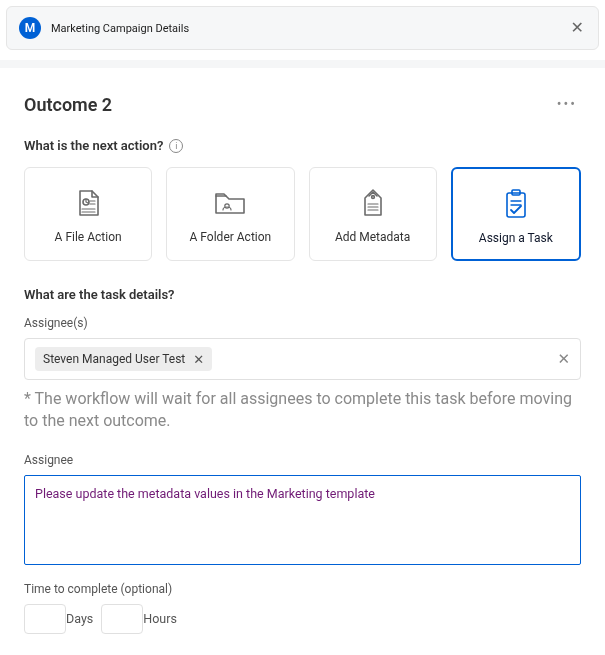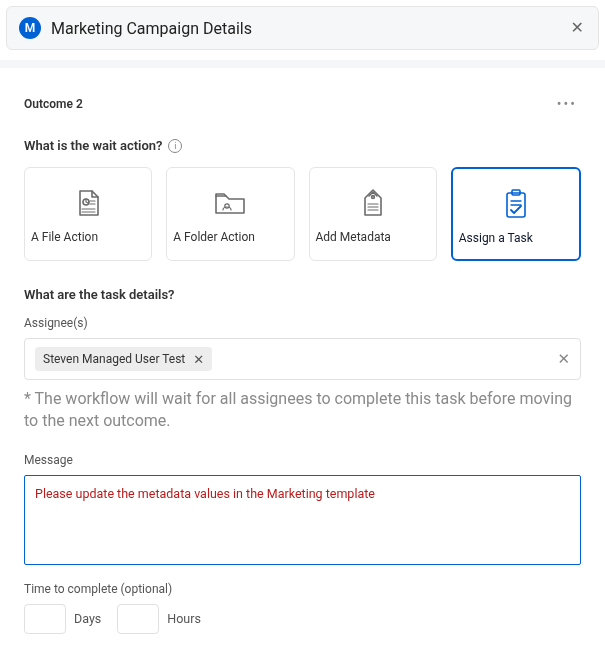--- a/index.html
+++ b/index.html
@@ -10,44 +10,44 @@
     --card-border:#e5e5e5;
     --selected:#0061d5;
     --bg:#f5f6f7;
     --chip-bg:#ededed;
   }
   *{box-sizing:border-box;font-family:-apple-system,BlinkMacSystemFont,"Segoe UI",Roboto,Helvetica,Arial,sans-serif}
   body{margin:0;background:#fff;color:var(--text-dark);width:605px}
   .top-banner-wrap{padding:6px 6px 0 6px}
   .top-banner{background:#f6f7f8;border:1px solid var(--card-border);border-radius:6px;padding:10px 12px;display:flex;align-items:center;gap:10px}
   .top-avatar{width:22px;height:22px;border-radius:50%;background:#0061d5;color:#fff;display:flex;align-items:center;justify-content:center;font-size:12px;font-weight:600}
-  .top-title{flex:1;font-size:16px;color:var(--text-dark)}
+  .top-title{flex:1;font-size:11px;color:var(--text-dark)}
   .close-x{color:#666;cursor:pointer;font-size:16px;line-height:1;padding:0 2px}
   .gap-strip{height:8px;background:var(--bg);margin-top:10px}
   .panel{background:#fff;padding:18px 24px}
   .panel-header{display:flex;align-items:center;justify-content:space-between;margin-bottom:22px;margin-top:6px}
-  .panel-title{font-size:12px;font-weight:600;color:#333}
+  .panel-title{font-size:18px;font-weight:600;color:#333}
   .more-dots{color:#888;letter-spacing:2px;font-size:14px;cursor:pointer;padding:4px}
   .section-label{font-size:13px;font-weight:600;color:#333;display:flex;align-items:center;gap:6px;margin-bottom:14px}
   .info-icon{width:14px;height:14px;border:1px solid #888;border-radius:50%;display:inline-flex;align-items:center;justify-content:center;font-size:9px;color:#888;font-weight:400}
   .action-grid{display:flex;gap:14px;margin-bottom:26px}
-  .action-card{flex:1;border:1px solid var(--card-border);border-radius:6px;padding:18px 6px 14px;text-align:left;cursor:pointer;background:#fff}
+  .action-card{flex:1;border:1px solid var(--card-border);border-radius:6px;padding:18px 6px 14px;text-align:center;cursor:pointer;background:#fff}
   .action-card.selected{border:2px solid var(--selected)}
   .action-icon{height:34px;display:flex;align-items:center;justify-content:center;margin-bottom:10px}
   .action-label{font-size:12px;color:#333}
   .action-card.selected .action-label{color:#0f172a}
   .action-card.selected svg{stroke:var(--selected)}
   .field-label{font-size:12px;color:#555;margin-bottom:8px;}
   .assignee-box{border:1px solid var(--border);border-radius:4px;padding:8px 10px;display:flex;align-items:center;gap:8px}
   .chip{background:var(--chip-bg);border-radius:4px;padding:5px 8px;font-size:12px;color:#333;display:inline-flex;align-items:center;gap:8px}
   .chip-remove{font-size:13px;color:#555;cursor:pointer;line-height:1}
   .assignee-clear{margin-left:auto;color:#888;cursor:pointer;font-size:15px}
   .note-text{font-size:16px;color:#8a8a8a;margin-top:8px;line-height:1.4}
-  .message-box{width:100%;border:1px solid var(--selected);border-radius:2px;padding:10px 10px;font-size:12.5px;color:#b91c1c;height:90px;resize:none;outline:none}
-  .time-row{display:flex;align-items:center;gap:8px;margin-top:6px}
+  .message-box{width:100%;border:1px solid var(--selected);border-radius:2px;padding:10px 10px;font-size:12.5px;color:#701a75;height:90px;resize:none;outline:none}
+  .time-row{display:flex;align-items:center;margin-top:6px}
   .time-input{width:42px;height:30px;border:1px solid var(--border);border-radius:4px;text-align:center;font-size:13px}
   .time-unit{font-size:12.5px;color:#555;margin-right:8px}
   svg{stroke:#6b6b6b;fill:none;stroke-width:1.6;stroke-linejoin:round;stroke-linecap:round}
 </style>
 </head>
 <body>
 
 <div class="top-banner-wrap">
   <div class="top-banner">
     <div class="top-avatar">M</div>
@@ -58,21 +58,21 @@
 <div class="gap-strip"></div>
 
 <div class="panel">
 
   <div class="panel-header">
     <div class="panel-title">Outcome 2</div>
     <div class="more-dots">•••</div>
   </div>
 
   <div class="section-label">
-    <span>What is the wait action?</span>
+    <span>What is the next action?</span>
     <span class="info-icon">i</span>
   </div>
 
   <div class="action-grid">
 
     <div class="action-card">
       <div class="action-icon">
         <svg width="32" height="32" viewBox="0 0 32 32">
           <path d="M8 4h12l6 6v18H8z"></path>
           <path d="M20 4v6h6"></path>
@@ -129,21 +129,21 @@
   <div class="field-label">Assignee(s)</div>
   <div class="assignee-box">
     <span class="chip">
       <span>Steven Managed User Test</span>
       <span class="chip-remove">✕</span>
     </span>
     <span class="assignee-clear">✕</span>
   </div>
   <div class="note-text">* The workflow will wait for all assignees to complete this task before moving to the next outcome.</div>
 
-  <div class="field-label" style="margin-top:20px">Message</div>
+  <div class="field-label" style="margin-top:20px">Assignee</div>
   <textarea class="message-box" style="">Please update the metadata values in the Marketing template</textarea>
 
   <div class="field-label" style="margin-top:13px">Time to complete (optional)</div>
   <div class="time-row">
     <input class="time-input" value="" style="">
     <span class="time-unit">Days</span>
     <input class="time-input" value="" style="">
     <span class="time-unit">Hours</span>
   </div>
 

